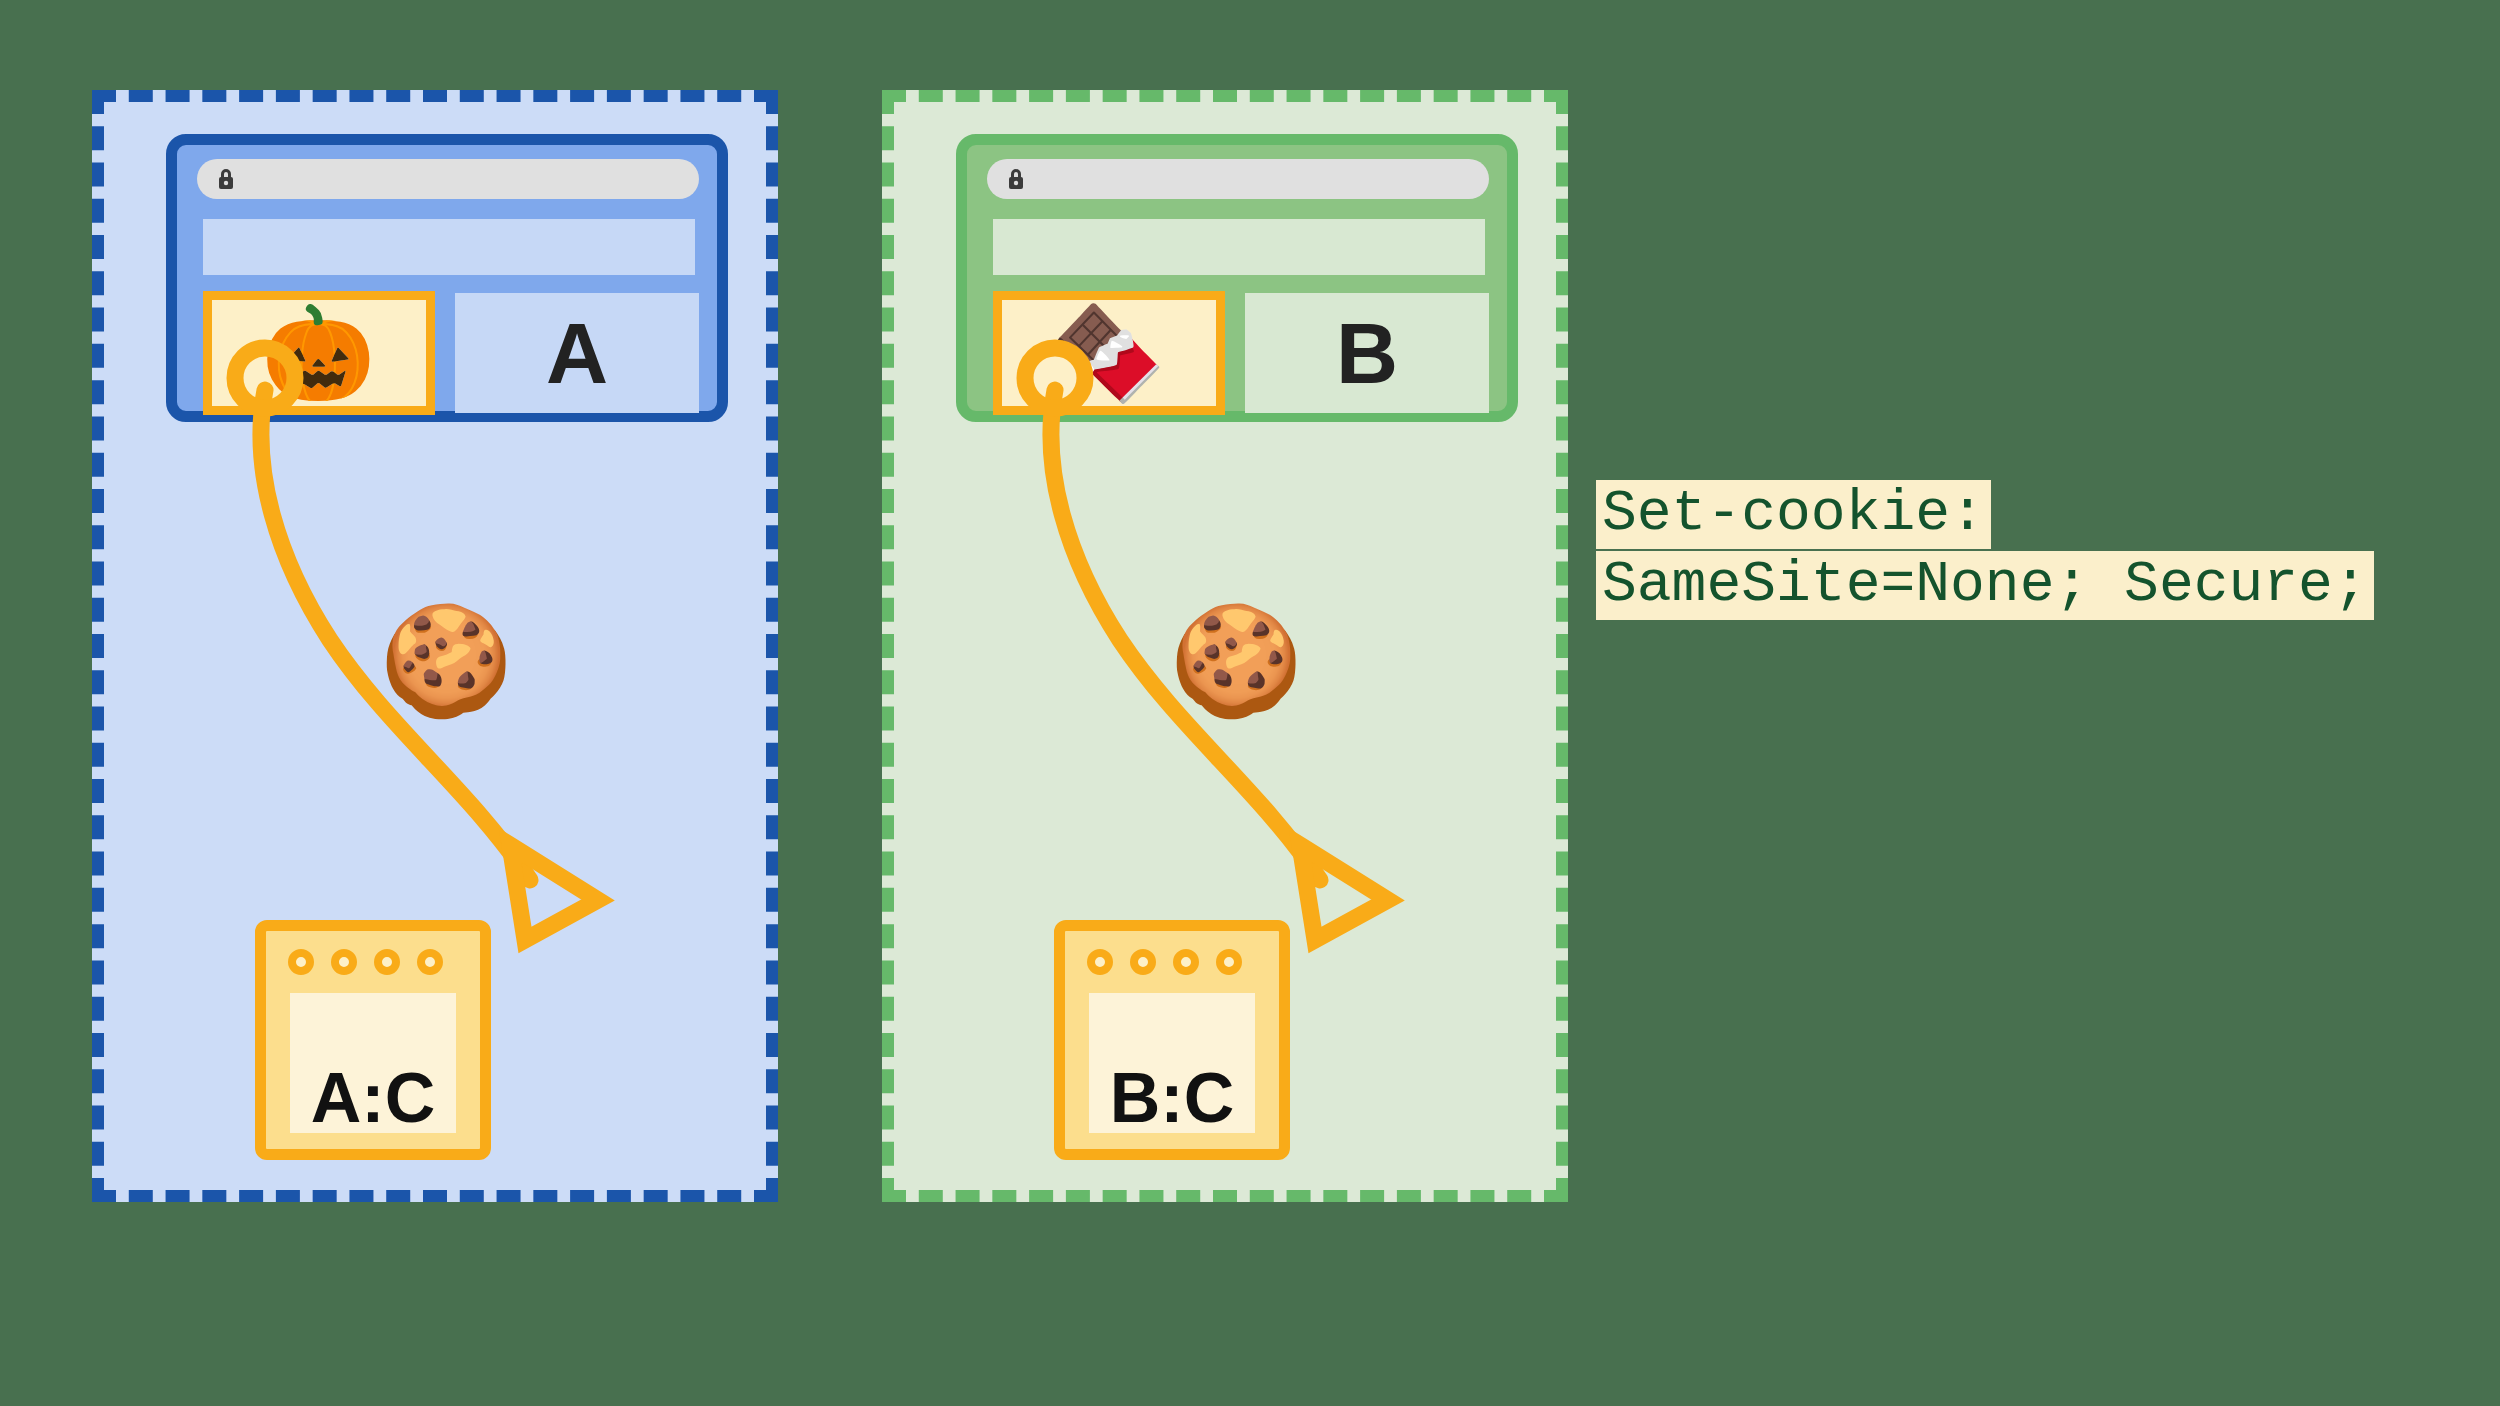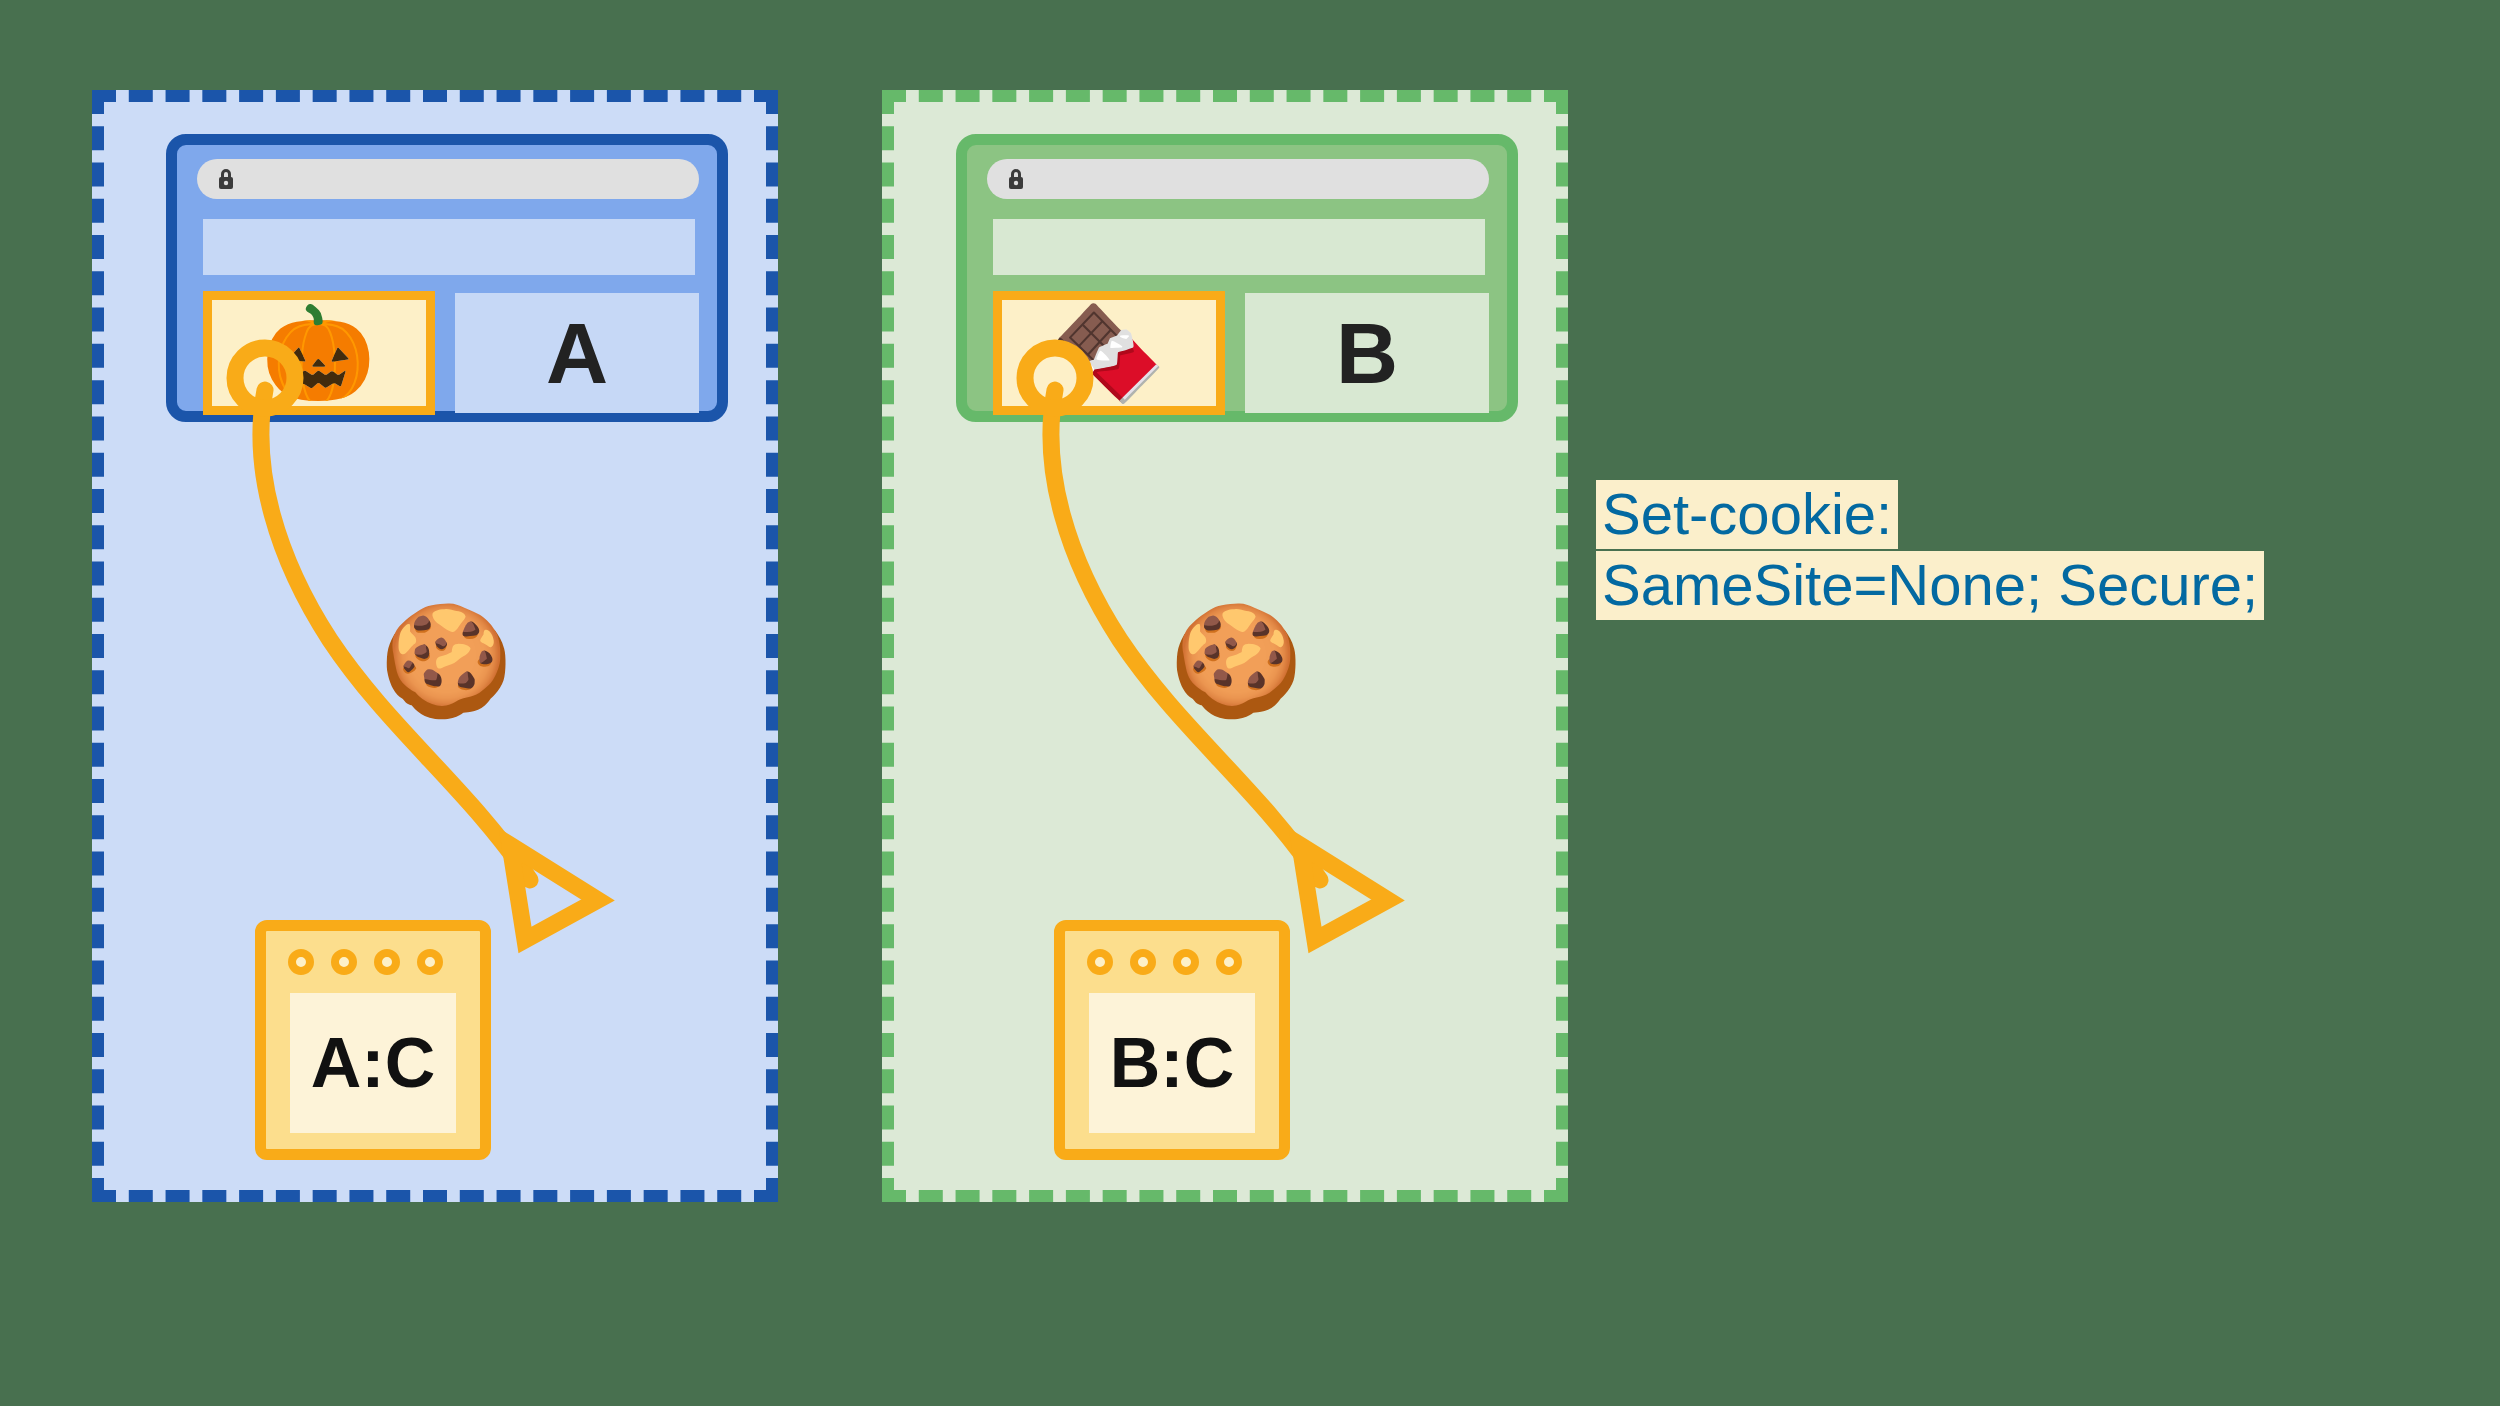--- a/index.html
+++ b/index.html
@@ -117,36 +117,36 @@
   .dot{
     width:26px;height:26px;border-radius:50%;
     box-sizing:border-box;
     border:8px solid #F9AB18;
     background:#FDF0C8;
   }
   .storage-body{
     position:absolute;left:24px;top:62px;
     width:166px;height:140px;
     background:#FDF3D8;
-    display:flex;align-items:center;justify-content:center;
+    display:flex;align-items:flex-end;justify-content:center;
   }
   .storage-label{
     font-size:70px;font-weight:bold;color:#111111;
     line-height:1;white-space:nowrap;
   }
 
   
   .codeblock{
     position:absolute;left:1596px;top:480px;
     display:flex;flex-direction:column;align-items:flex-start;
   }
   .codeline{
     background:#FBEFCB;
-    color:#0369a1;
-    font-family:Liberation Sans, sans-serif;
+    color:#14532d;
+    font-family:Liberation Mono, monospace;
     font-size:58px;
     line-height:1.02;
     padding:4px 6px 6px 6px;
     white-space:pre;
     margin-bottom:2px;
   }
   .codeline.bold{font-weight:bold;}
 
   svg.overlay{position:absolute;left:0;top:0;width:2500px;height:1406px;pointer-events:none;}
 </style>

